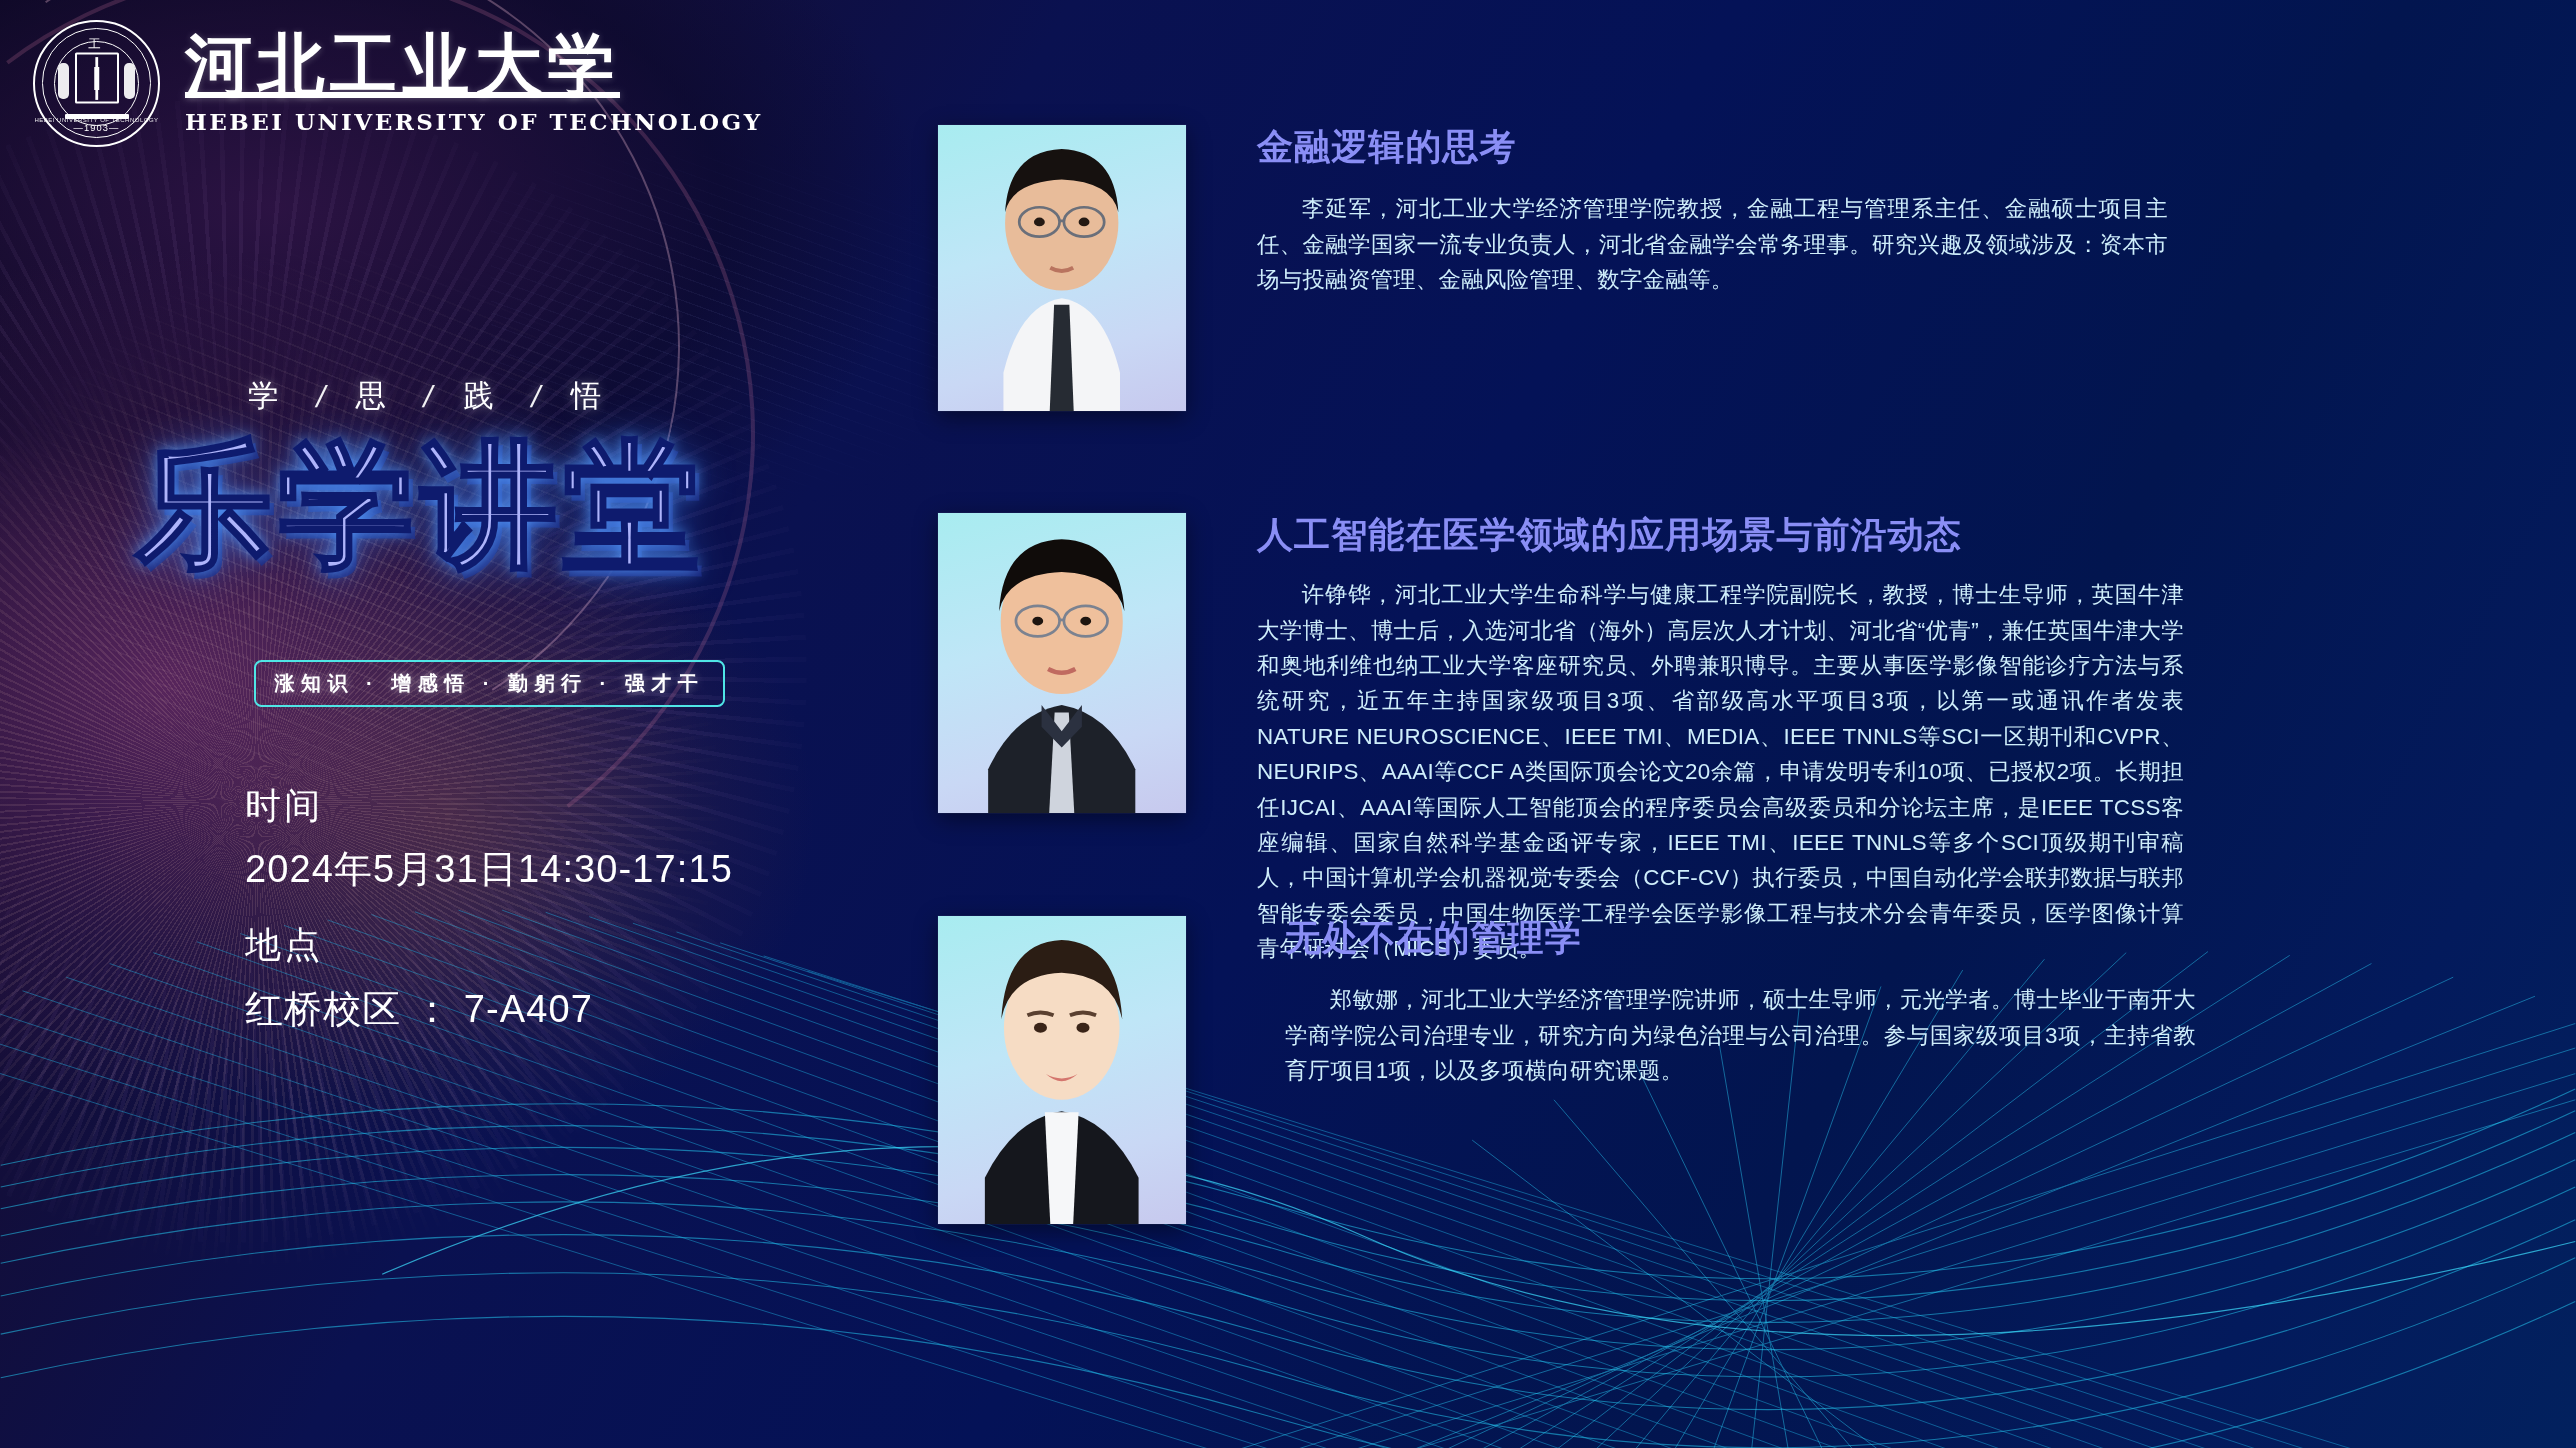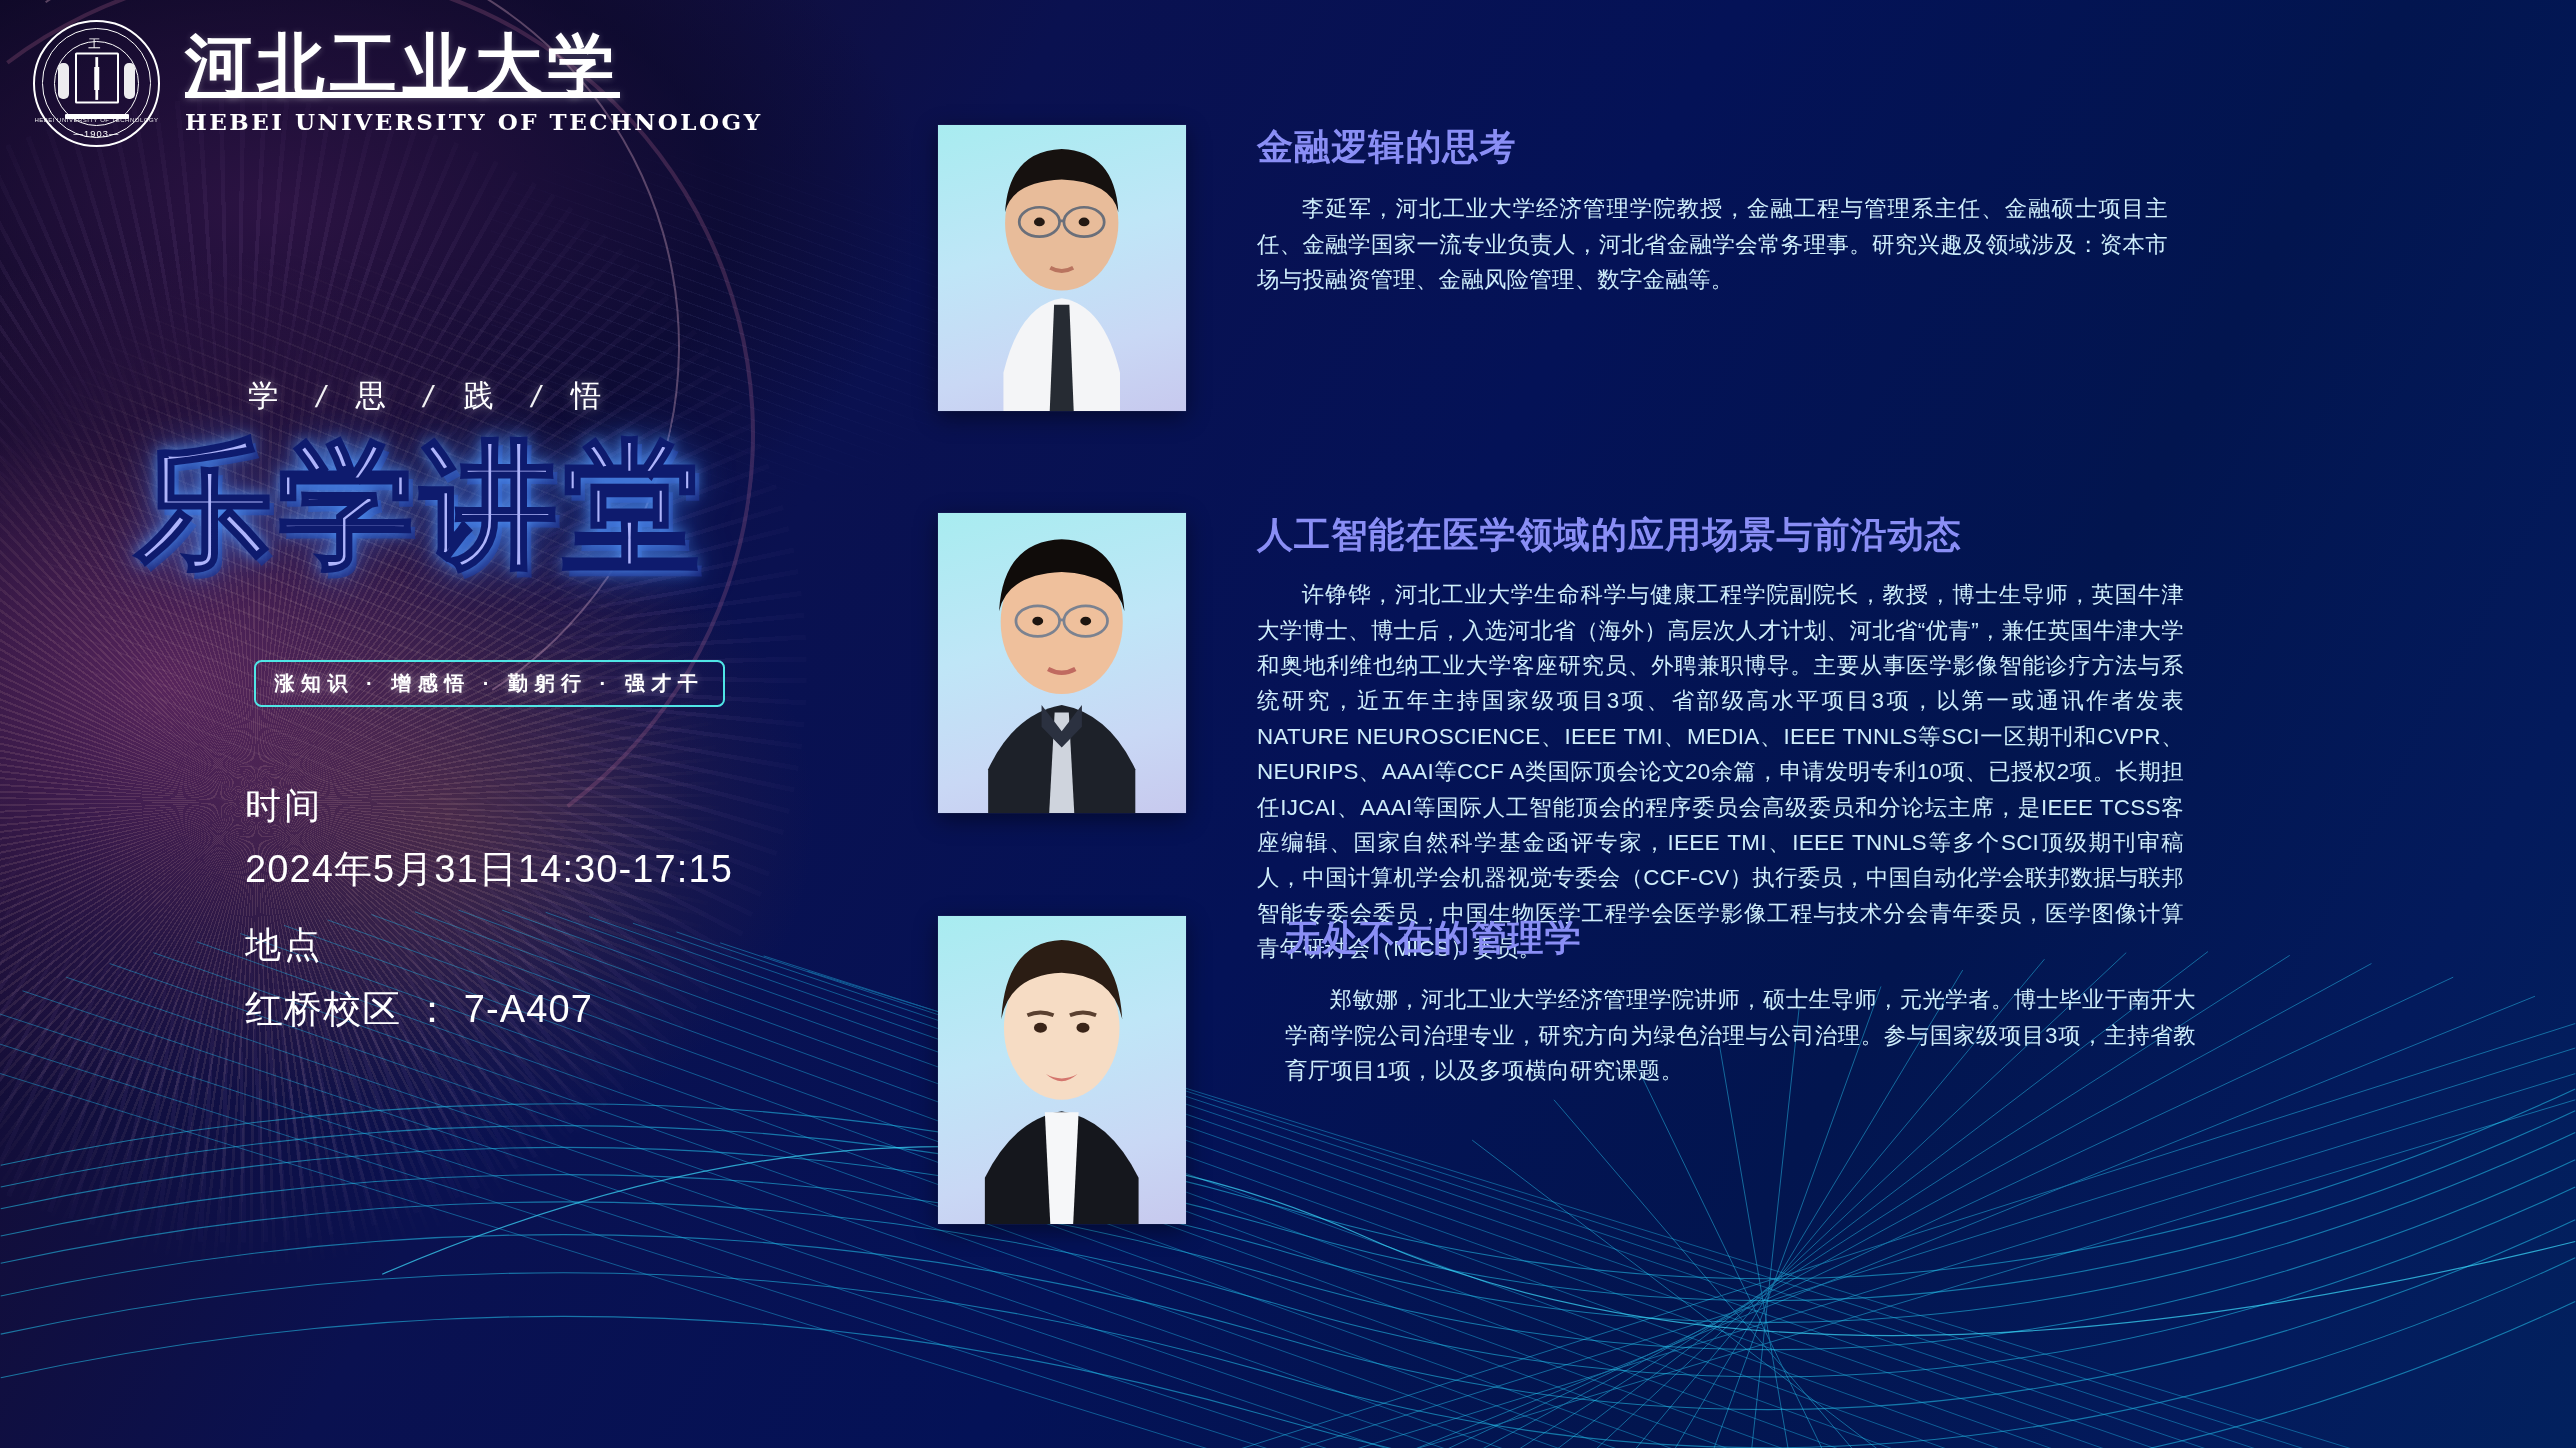--- a/index.html
+++ b/index.html
@@ -88,21 +88,21 @@
     width:5.5px;height:23px;background:#fff;box-shadow:0 -11px 0 -1.1px #fff,0 11px 0 -1.1px #fff;
   }
   .seal .base{
     position:absolute;left:50%;bottom:28px;transform:translateX(-50%);
     width:64px;height:4.9px;background:#fff;border-radius:1.1px;
   }
   .seal .fig{position:absolute;top:34%;width:11px;height:36px;background:#fff;border-radius:4.9px;opacity:.92;}
   .seal .figL{left:25px;}
   .seal .figR{right:25px;}
   .seal .year{
-    position:absolute;left:50%;bottom:8px;transform:translateX(-50%);
+    position:absolute;left:50%;bottom:14px;transform:translateX(-50%);
     color:#fff;font-size:9.3px;letter-spacing:1.1px;white-space:nowrap;
   }
   .seal .topglyph{
     position:absolute;left:50%;top:16.4px;transform:translateX(-50%);
     color:#fff;font-size:12.5px;letter-spacing:3.8px;white-space:nowrap;opacity:.95;
   }
   .seal .arcTxt{
     position:absolute;left:0;right:0;bottom:24px;text-align:center;
     color:#fff;font-size:6px;letter-spacing:0.5px;white-space:nowrap;opacity:.9;
   }

